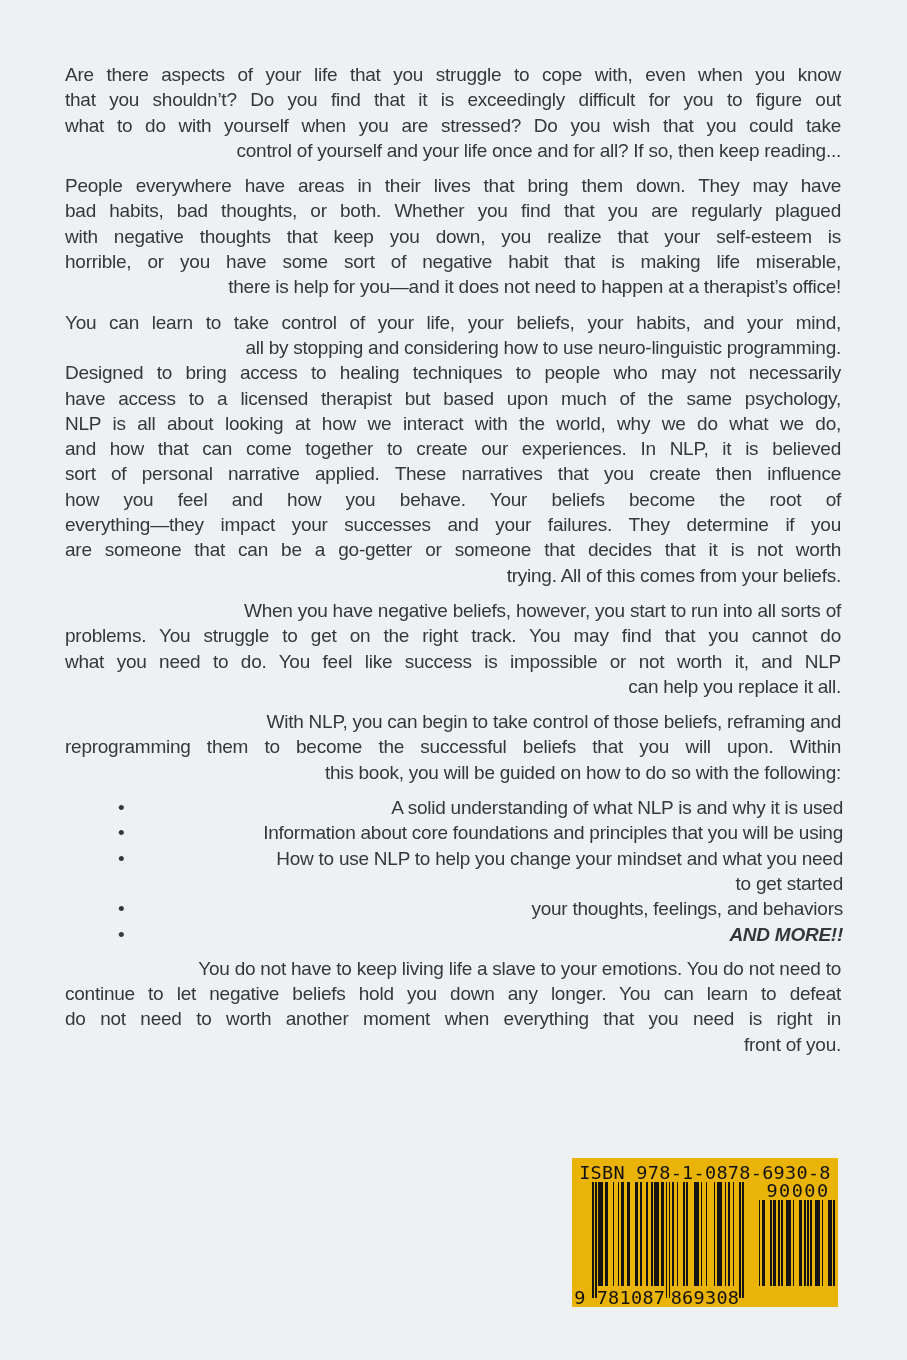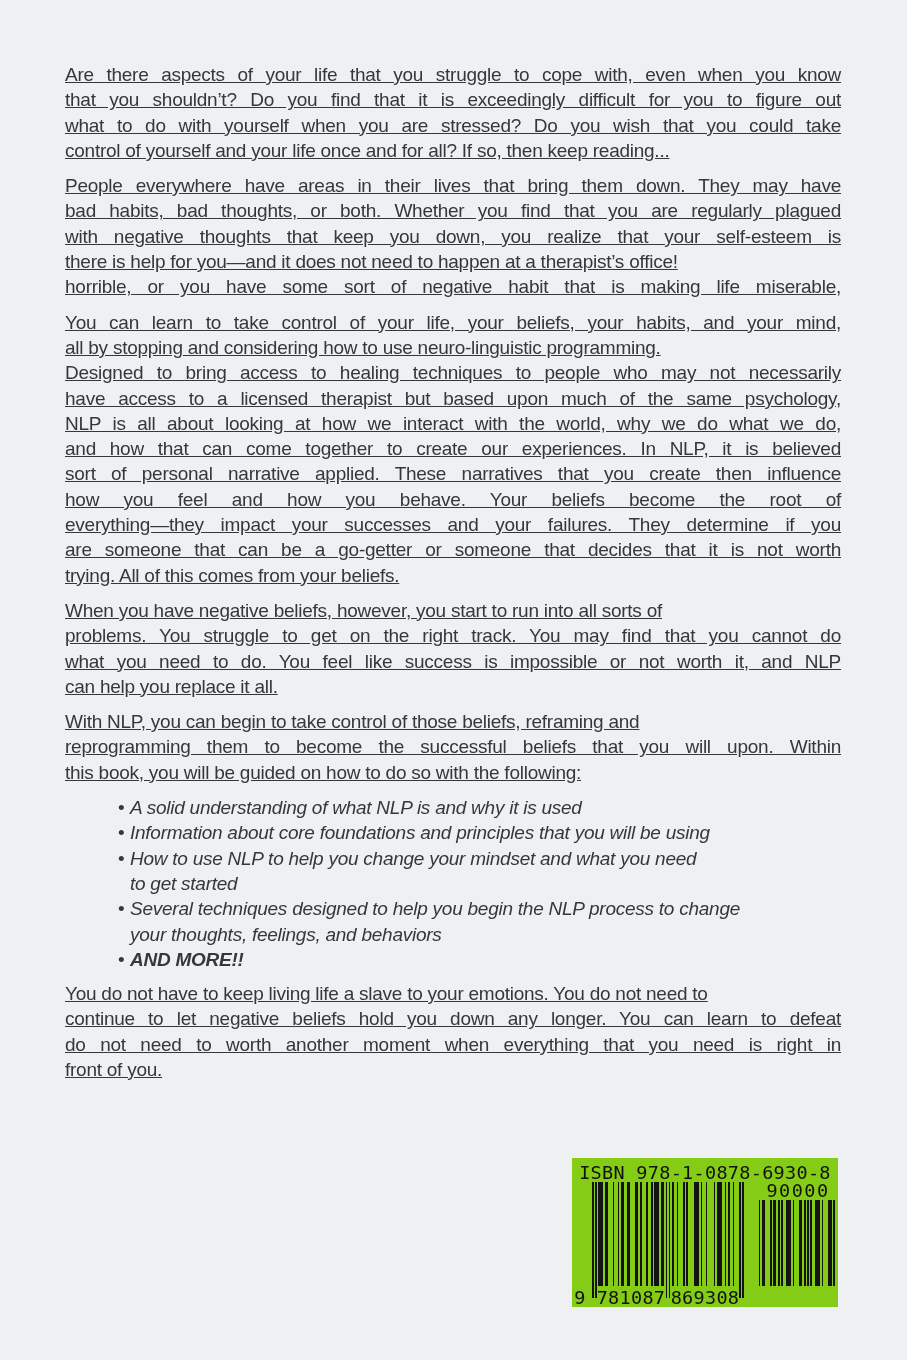--- a/index.html
+++ b/index.html
@@ -14,44 +14,44 @@
   .description {
     position: absolute;
     left: 65px;
     top: 62px;
     width: 778px;
     color: #35373a;
     font-size: 19px;
     line-height: 25.3px;
     letter-spacing: -0.25px;
   }
-  .para { margin: 0 2px 10px 0; text-decoration: underline; }
+  .para { margin: 0 2px 10px 0; }
   .line { min-height: 25.3px; }
   .line.flush {
     text-align: justify;
     text-align-last: justify;
   }
-  .line.ragged { text-align: left; }
+  .line.ragged { text-align: right; }
   .bullets { margin: 0 0 9px 0; }
   .bullet-item { display: flex; align-items: flex-start; }
   .bullet-item .dot {
     width: 12px;
     margin-left: 53px;
     flex: 0 0 auto;
     text-align: left;
   }
-  .bullet-item .bl-text { flex: 1 1 auto; font-style: italic; }
+  .bullet-item .bl-text { flex: 1 1 auto; }
   .bullet-item.italic .bl-text { font-style: italic; font-weight: bold; }
   .barcode-box {
     position: absolute;
     left: 572px;
     top: 1158px;
     width: 266px;
     height: 149px;
-    background: #84cc16;
+    background: #eab308;
   }
   .bctext {
     font-family: "DejaVu Sans Mono", monospace;
     font-size: 18.5px;
     fill: #111111;
     letter-spacing: 0.3px;
   }
   .bctext.addon { letter-spacing: 1.5px; }
 </style>
 </head>
@@ -61,22 +61,22 @@
     <div class="para">
       <div class="line flush">Are there aspects of your life that you struggle to cope with, even when you know</div>
       <div class="line flush">that you shouldn’t? Do you find that it is exceedingly difficult for you to figure out</div>
       <div class="line flush">what to do with yourself when you are stressed? Do you wish that you could take</div>
       <div class="line ragged">control of yourself and your life once and for all? If so, then keep reading...</div>
     </div>
     <div class="para">
       <div class="line flush">People everywhere have areas in their lives that bring them down. They may have</div>
       <div class="line flush">bad habits, bad thoughts, or both. Whether you find that you are regularly plagued</div>
       <div class="line flush">with negative thoughts that keep you down, you realize that your self-esteem is</div>
+      <div class="line flush">horrible, or you have some sort of negative habit that is making life miserable,</div>
       <div class="line ragged">there is help for you—and it does not need to happen at a therapist’s office!</div>
-      <div class="line flush">horrible, or you have some sort of negative habit that is making life miserable,</div>
     </div>
     <div class="para">
       <div class="line flush">You can learn to take control of your life, your beliefs, your habits, and your mind,</div>
       <div class="line ragged">all by stopping and considering how to use neuro-linguistic programming.</div>
       <div class="line flush">Designed to bring access to healing techniques to people who may not necessarily</div>
       <div class="line flush">have access to a licensed therapist but based upon much of the same psychology,</div>
       <div class="line flush">NLP is all about looking at how we interact with the world, why we do what we do,</div>
       <div class="line flush">and how that can come together to create our experiences. In NLP, it is believed</div>
       <div class="line flush">sort of personal narrative applied. These narratives that you create then influence</div>
       <div class="line flush">how you feel and how you behave. Your beliefs become the root of</div>
@@ -111,21 +111,20 @@
       <div class="bullet-item">
         <span class="dot">•</span>
         <div class="bl-text">
           <div class="line ragged">How to use NLP to help you change your mindset and what you need</div>
           <div class="line ragged">to get started</div>
         </div>
       </div>
       <div class="bullet-item">
         <span class="dot">•</span>
         <div class="bl-text">
-          <div class="line ragged">Several techniques designed to help you begin the NLP process to change</div>
           <div class="line ragged">your thoughts, feelings, and behaviors</div>
         </div>
       </div>
       <div class="bullet-item italic">
         <span class="dot">•</span>
         <div class="bl-text">
           <div class="line ragged">AND MORE!!</div>
         </div>
       </div>
     </div>

